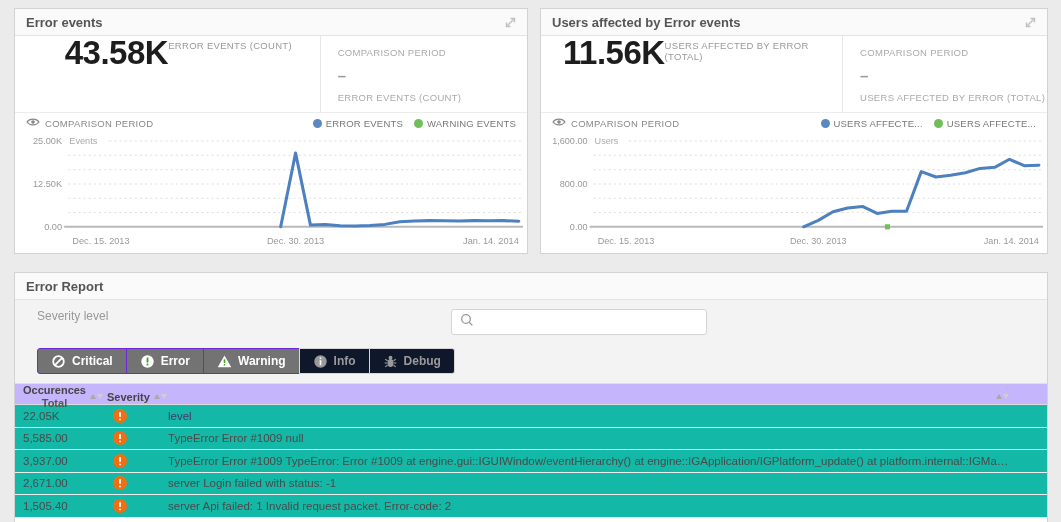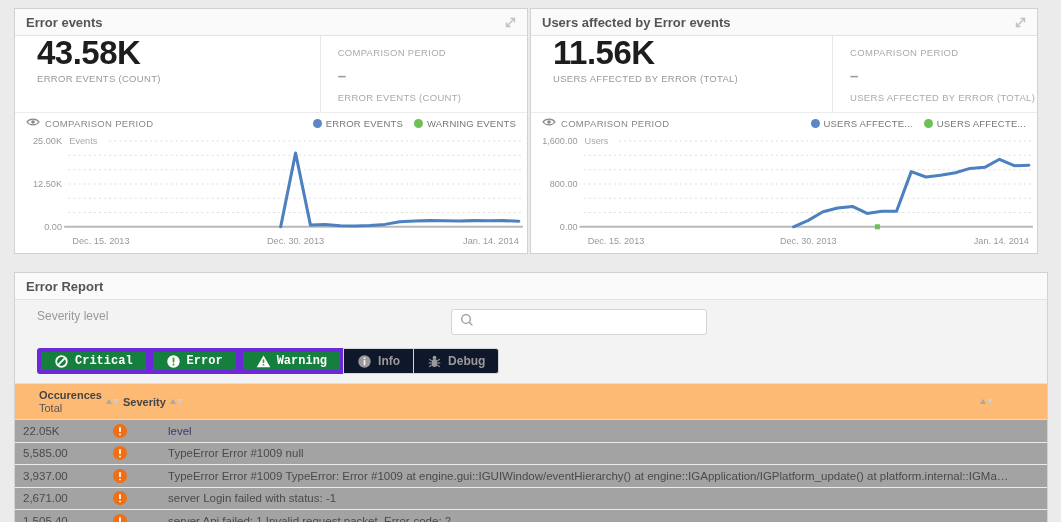--- a/index.html
+++ b/index.html
@@ -3,34 +3,34 @@
 <meta charset="utf-8">
 <style>
   * { box-sizing: border-box; }
   html,body { margin:0; padding:0; }
   body {
     width:1061px; height:522px; overflow:hidden;
     background:#ebebeb;
     font-family:"Liberation Sans", sans-serif;
     position:relative;
   }
-  .top-row { display:flex; gap:2px; padding:8px 13px 0 14px; }
+  .top-row { display:flex; gap:12px; padding:8px 13px 0 14px; }
   .chart-panel { background:#fff; border:1px solid #d2d2d2; height:246px; }
   .chart-panel.p1 { width:514px; }
   .chart-panel.p2 { width:508px; }
 
   .panel-header {
     height:27px; background:#fafafa; border-bottom:1px solid #e3e3e3;
     display:flex; align-items:center; justify-content:space-between; padding:0 10px 0 11px;
   }
   .panel-title { font-size:13px; font-weight:bold; color:#555; }
   .expand { display:flex; align-items:center; cursor:pointer; }
 
   .stat-row { display:flex; height:77px; border-bottom:1px solid #ededed; }
-  .stat-main { width:59.5%; padding-left:22px; display:flex; flex-direction:column; }
+  .stat-main { width:59.5%; padding-left:22px; display:flex; justify-content:center; }
   .stat-value { font-size:33px; font-weight:bold; color:#1d1d1d; letter-spacing:-0.5px; line-height:1; }
   .stat-label { font-size:9.5px; color:#999; margin-top:4px; letter-spacing:0.3px; }
   .stat-cmp { flex:1; border-left:1px solid #e8e8e8; padding:11px 0 9px 17px; display:flex; flex-direction:column; justify-content:space-between; }
   .cmp-title, .cmp-label { font-size:9.5px; color:#aaa; letter-spacing:0.3px; }
   .cmp-value { font-size:15px; font-weight:bold; color:#999; }
 
   .toolbar-row { height:20px; display:flex; align-items:center; justify-content:space-between; padding:0 11px; }
   .cmp-toggle { display:flex; align-items:center; gap:5px; font-size:9.5px; color:#888; letter-spacing:0.3px; cursor:pointer; }
   .legend { display:flex; align-items:center; gap:11px; }
   .legend-item { display:flex; align-items:center; gap:4px; font-size:9.5px; color:#777; letter-spacing:0.2px; cursor:pointer; }
@@ -42,49 +42,49 @@
 
   .report-panel { margin:18px 13px 0 14px; background:#fff; border:1px solid #d2d2d2; height:260px; }
   .report-body { background:#f3f3f3; padding:9px 22px; display:flex; }
   .severity-block { width:414px; }
   .block-label { font-size:12px; color:#999; margin-bottom:25px; }
   .btn-group { display:flex; }
   .fbtn {
     height:26px; display:flex; align-items:center; gap:6px; padding:0 13px;
     font-size:12px; font-weight:bold; cursor:pointer; margin-left:-1px; white-space:nowrap;
   }
-  .fbtn.active { background:#15803d; border:4px solid #6d28d9; color:#fff;font-family:Liberation Mono, monospace; }
+  .fbtn.active { background:#737373; border:1px solid #6d28d9; color:#fff; }
   .fbtn.inactive { background:#0f172a; border:1px solid #d7d7d7; color:#9a9a9a; }
   .fbtn:first-child { border-radius:3px 0 0 3px; margin-left:0; }
   .fbtn:last-child { border-radius:0 3px 3px 0; }
   .fbtn svg { display:block; }
 
   .search-block { width:256px; }
   .search-box { height:26px; background:#fff; border:1px solid #d5d5d5; border-radius:3px; display:flex; align-items:center; gap:6px; padding:0 8px; }
   .search-box input { border:none; outline:none; flex:1; font-size:12px; font-family:"Liberation Sans",sans-serif; color:#444; background:transparent; }
 
   .table-header {
     display:grid; grid-template-columns:84px 61px 1fr 30px; align-items:center;
-    height:37px; padding:0 24px; background:#fdba74;
+    height:22px; padding:0 8px; background:#c4b5fd;
     border-top:1px solid #e0e0e0; border-bottom:1px solid #dcdcdc;
     font-size:11px; color:#444;
   }
   .th { display:flex; align-items:center; gap:4px; }
   .th-line1 { font-weight:bold; line-height:1.15; }
-  .th-line2 { font-weight:normal; color:#555; line-height:1.15; }
+  .th-line2 { font-weight:bold; color:#555; line-height:1.15;text-align:center; }
   .th-sev span.lbl { font-weight:bold; }
   .th-msg { font-weight:bold; }
   .th-right { justify-content:flex-end; }
   .sort-pair { display:flex; align-items:center; gap:1px; cursor:pointer; }
   .arr-up { width:0; height:0; border-left:3.5px solid transparent; border-right:3.5px solid transparent; border-bottom:5px solid #a8a8a8; }
   .arr-down { width:0; height:0; border-left:3.5px solid transparent; border-right:3.5px solid transparent; border-top:5px solid #cecece; }
 
   .trow {
     display:grid; grid-template-columns:84px 61px 1fr 30px; align-items:center;
-    height:22.5px; padding:0 8px; background:#a3a3a3; border-bottom:1px solid #ececec;
+    height:22.5px; padding:0 8px; background:#14b8a6; border-bottom:1px solid #ececec;
     font-size:11.5px; color:#4a4a4a;
   }
   .cell-sev { padding-left:6px; }
   .cell-sev svg { display:block; }
   .cell-msg { white-space:nowrap; overflow:hidden; text-overflow:ellipsis; }
   .cell-msg.msg-null { color:#42396a; }
 </style>
 </head>
 <body>
 

